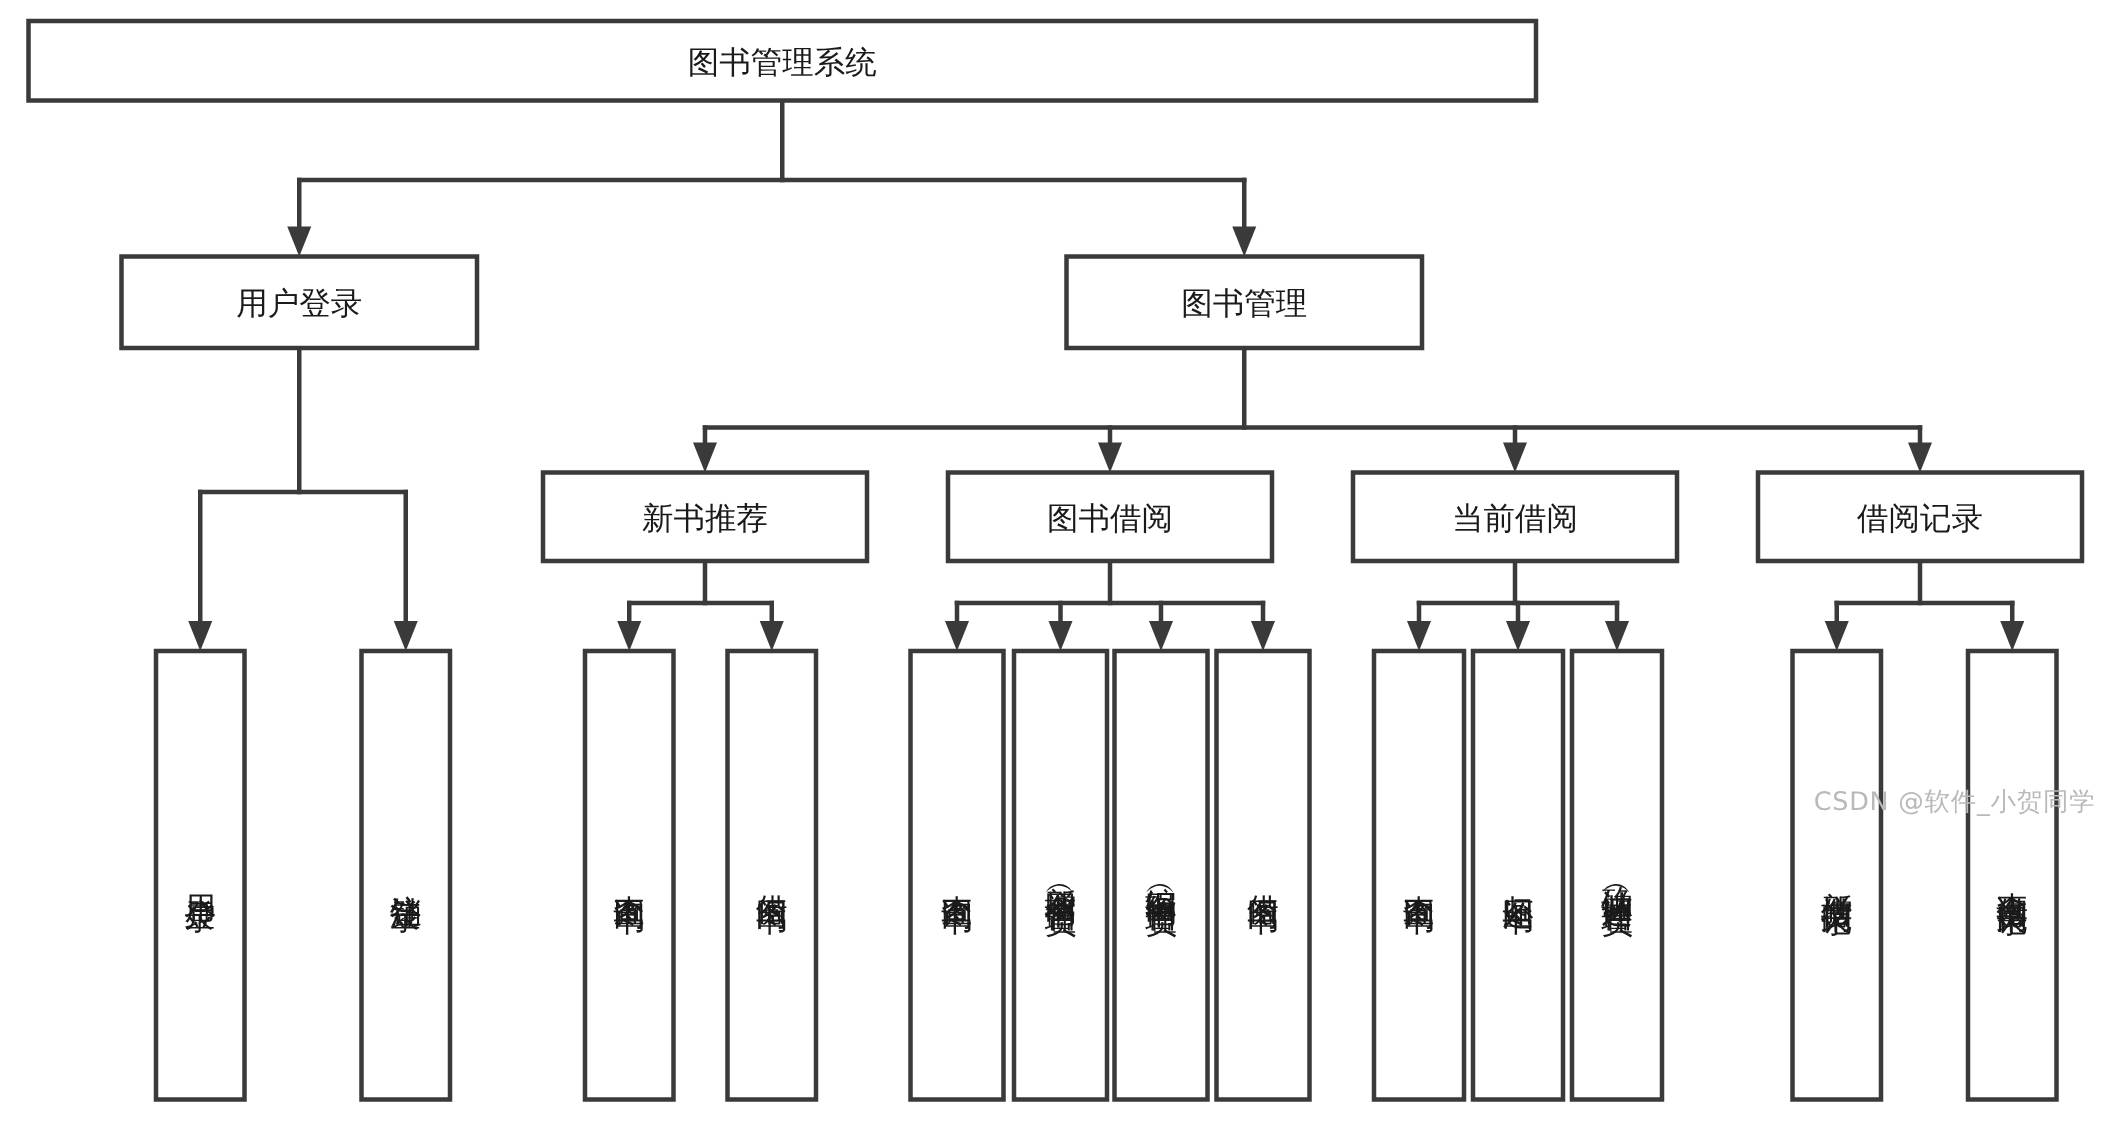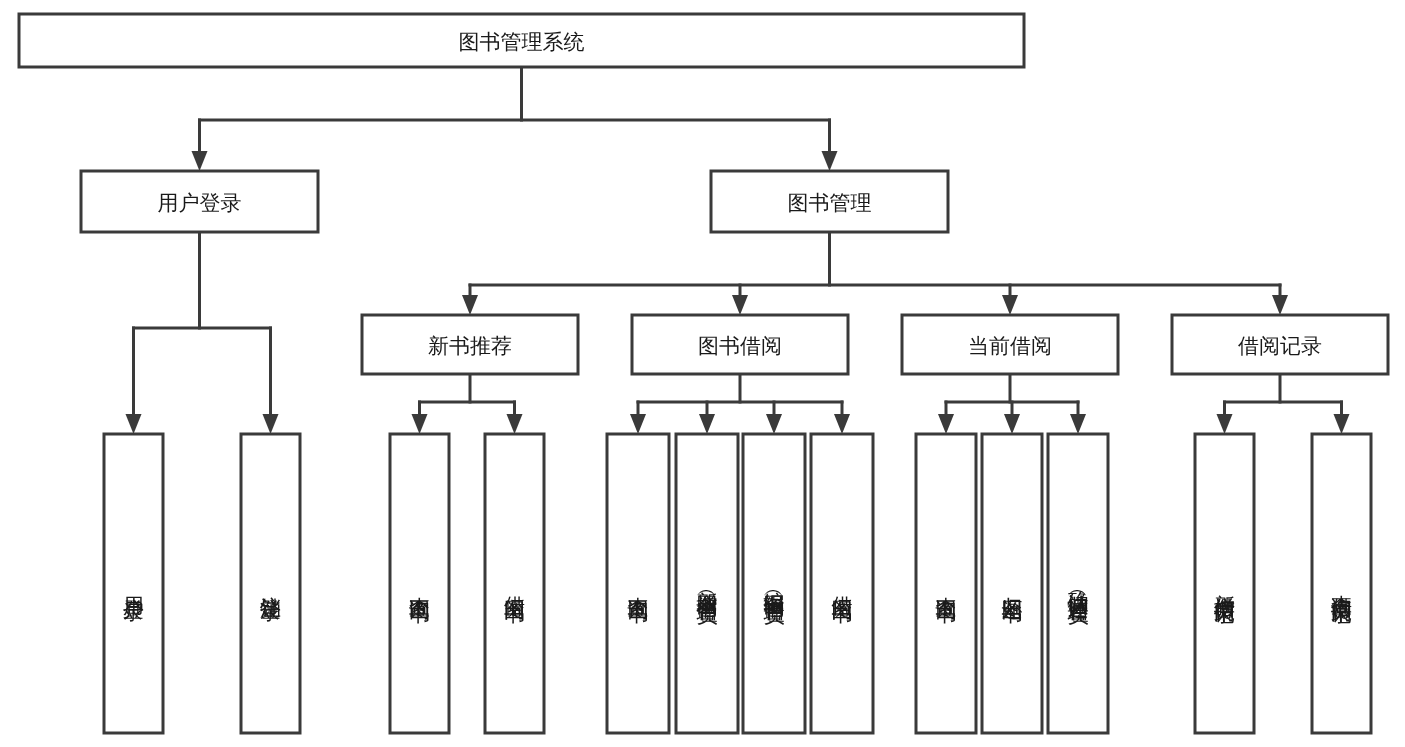--- a/index.html
+++ b/index.html
@@ -224,13 +224,14 @@
         <g>
           <rect class="node-rect" x="1195" y="434" width="59" height="299"></rect>
           <text class="node-label-v" x="1224.5" y="583.5" writing-mode="tb" letter-spacing="2">新增借阅记录</text>
         </g>
         <g>
           <rect class="node-rect" x="1312" y="434" width="59" height="299"></rect>
           <text class="node-label-v" x="1341.5" y="583.5" writing-mode="tb" letter-spacing="2">查询借阅记录</text>
         </g>
       </g>
   </svg>
+  <div class="watermark">CSDN @软件_小贺同学</div>
 </div>
 
 </body></html>

